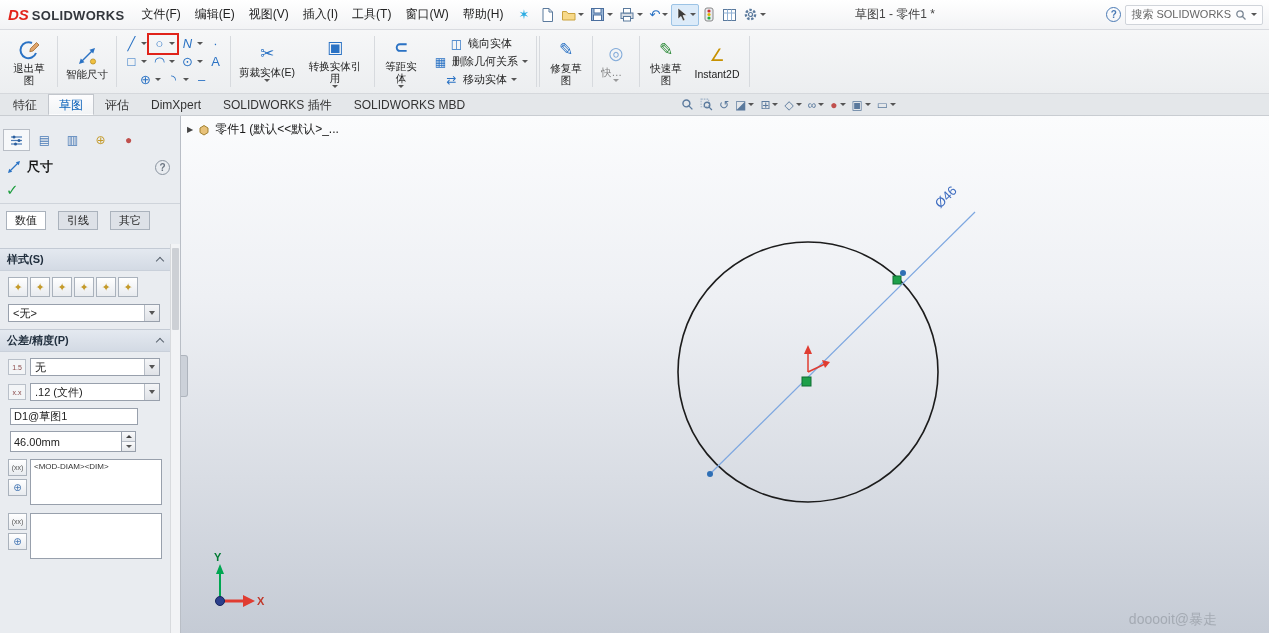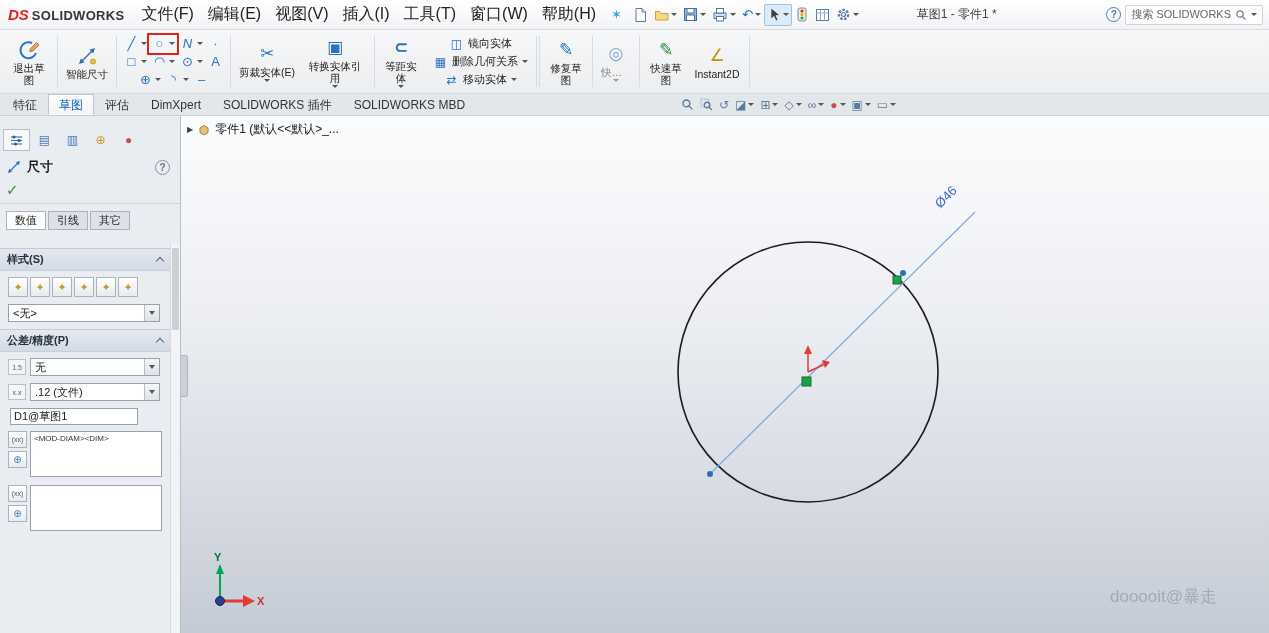--- a/index.html
+++ b/index.html
@@ -5,21 +5,21 @@
   * { box-sizing: border-box; margin: 0; padding: 0; }
   html,body { width:1269px; height:633px; overflow:hidden; }
   body { font-family:"Liberation Sans","DejaVu Sans",sans-serif; background:#fff; color:#222; }
   .app { position:relative; width:1269px; height:633px; background:#fff; }
 
   
   .menubar { height:30px; display:flex; align-items:center; background:linear-gradient(#ffffff,#f2f3f5); border-bottom:1px solid #d9dbe0; padding:0 4px; }
   .logo { display:flex; align-items:baseline; gap:3px; padding:0 10px 0 4px; }
   .logo-mark { color:#e2231a; font-weight:bold; font-style:italic; font-size:15px; }
   .logo-name { font-weight:bold; font-size:13px; color:#33373d; letter-spacing:.3px; }
-  .menu-item { font-size:16px; color:#222; padding:4px 7px; border-radius:2px; white-space:nowrap; }
+  .menu-item { font-size:12px; color:#222; padding:4px 7px; border-radius:2px; white-space:nowrap; }
   .pin { color:#29abe2; font-size:13px; padding:0 8px; }
   .qbtn { height:22px; min-width:20px; display:flex; align-items:center; justify-content:center; gap:2px; padding:0 2px; border:1px solid transparent; border-radius:2px; }
   .qbtn.pressed { background:#dcebf9; border-color:#9cc3e5; }
   .glyph-blue { color:#2a72c4; font-size:13px; }
   .cd { width:0; height:0; border-left:3.5px solid transparent; border-right:3.5px solid transparent; border-top:4px solid #555; }
   .cd.s { border-left-width:3px; border-right-width:3px; border-top-width:3.5px; }
   .sp { flex:1; } .sp2 { flex:2; }
   .mb-title { font-size:12px; color:#444; white-space:nowrap; }
   .help-circle { width:15px; height:15px; border-radius:50%; border:1.5px solid #4a7ab5; color:#4a7ab5; font-size:10px; font-weight:bold; display:flex; align-items:center; justify-content:center; margin-right:4px; }
   .searchbox { display:flex; align-items:center; gap:4px; background:#fdfdfe; border:1px solid #d0d4da; border-radius:2px; height:20px; padding:0 5px; margin-right:2px; }
@@ -56,21 +56,21 @@
 
   
   .panel { width:181px; background:#e9ecf0; border-right:1px solid #b9bec6; position:relative; font-size:11px; color:#222; flex:none; }
   .panel-tabs { display:flex; gap:1px; padding:13px 0 0 3px; height:36px; }
   .ptab { width:27px; height:22px; display:flex; align-items:center; justify-content:center; border:1px solid transparent; font-size:12px; color:#4a7ab5; }
   .ptab.active { background:#f6f8fa; border-color:#b9bec6; }
   .pm-header { display:flex; align-items:center; gap:5px; padding:6px 6px 4px; }
   .pm-title { font-weight:bold; font-size:13px; color:#1a1a1a; }
   .pm-check-row { padding:1px 6px 4px; border-bottom:1px solid #cfd4db; }
   .check { color:#1d9e3e; font-size:15px; font-weight:bold; }
-  .pm-tabstrip { display:flex; gap:2px; padding:7px 6px 0; }
+  .pm-tabstrip { display:flex; gap:12px; padding:7px 6px 0; }
   .pmtab { padding:1px 8px; border:1px solid #aab2bc; background:#dde1e7; font-size:11px; }
   .pmtab.active { background:#fff; }
   .pm-scroll { position:absolute; top:128px; bottom:0; left:0; right:10px; padding:2px 4px 0; overflow:hidden; }
   .sec-header { display:flex; align-items:center; gap:4px; background:linear-gradient(#e4e9f0,#d3dae4); border-top:1px solid #c3cad4; border-bottom:1px solid #c9d0da; padding:3px 7px; margin:7px -4px 6px; font-size:11px; font-weight:bold; color:#22303f; }
   .chev { margin-left:auto; width:6px; height:6px; border-left:1.5px solid #5a6470; border-top:1.5px solid #5a6470; transform:rotate(45deg); margin-top:3px; }
   .stylebtns { display:flex; gap:2px; padding:0 2px 7px 4px; }
   .stbtn { width:20px; height:20px; border:1px solid #aab2bc; background:linear-gradient(#ffffff,#e8ebef); display:flex; align-items:center; justify-content:center; color:#c49a2a; font-size:11px; }
   .dropdown { display:flex; align-items:center; height:18px; border:1px solid #98a0ac; background:#fff; }
   .dd-full { margin:0 6px 7px 4px; }
   .dd-text { flex:1; padding:0 4px; font-size:11px; color:#222; white-space:nowrap; overflow:hidden; }
@@ -91,21 +91,21 @@
   .dt-btn.big { font-size:10px; color:#4a7ab5; }
   .dt-area { flex:1; height:46px; border:1px solid #98a0ac; background:#fff; font-size:8px; padding:2px 3px; color:#333; overflow:hidden; }
   .pm-scrollbar { position:absolute; right:0; top:128px; bottom:0; width:10px; background:#f2f3f5; border-left:1px solid #d8dadd; }
   .pm-thumb { position:absolute; top:4px; left:1px; width:7px; height:82px; background:#cdd0d5; border-radius:1px; }
 
   
   .canvas { flex:1; position:relative; background:linear-gradient(180deg,#fbfcfd 0%,#eef0f4 35%,#d9dde4 70%,#c5cbd5 100%); overflow:hidden; }
   .canvas svg.scene { position:absolute; left:0; top:0; }
   .tree-flyout { position:absolute; left:6px; top:5px; display:flex; align-items:center; gap:5px; font-size:12px; color:#1a1a1a; }
   .tree-caret { font-size:8px; color:#444; }
-  .watermark { position:absolute; right:52px; bottom:25px; font-size:17px; color:#a4aab3;margin-top:28px; }
+  .watermark { position:absolute; right:52px; bottom:4px; font-size:14px; color:#a4aab3;margin-top:28px; }
   .splitter { position:absolute; left:0; top:239px; width:7px; height:42px; background:#ccd1d9; border:1px solid #aeb4bd; border-left:0; border-radius:0 3px 3px 0; }
 </style>
 </head>
 <body>
 
 <div class="app">
 
   <div class="menubar">
     <div class="logo">
       <span class="logo-mark">DS</span>
@@ -488,20 +488,31 @@
           <span class="rowicon">x.x</span>
           <div class="dropdown" style="flex:1">
             <span class="dd-text">.12 (文件)</span>
             <span class="dd-btn">
                 <span class="cd"></span>
               </span>
           </div>
         </div>
 
         <input class="textfield name-field" value="D1@草图1" style="">
+        <div class="spinner">
+          <input class="spin-input" value="46.00mm" style="">
+          <span class="spin-btns">
+            <span class="spin-half">
+                <span class="tu"></span>
+              </span>
+            <span class="spin-half">
+                <span class="cd s"></span>
+              </span>
+          </span>
+        </div>
 
         <div class="dimtext-block">
           <span class="dt-icons">
             <span class="dt-btn">(xx)</span>
             <span class="dt-btn big">⊕</span>
           </span>
           <div class="dt-area">&lt;MOD-DIAM&gt;&lt;DIM&gt;</div>
         </div>
         <div class="dimtext-block">
           <span class="dt-icons">

